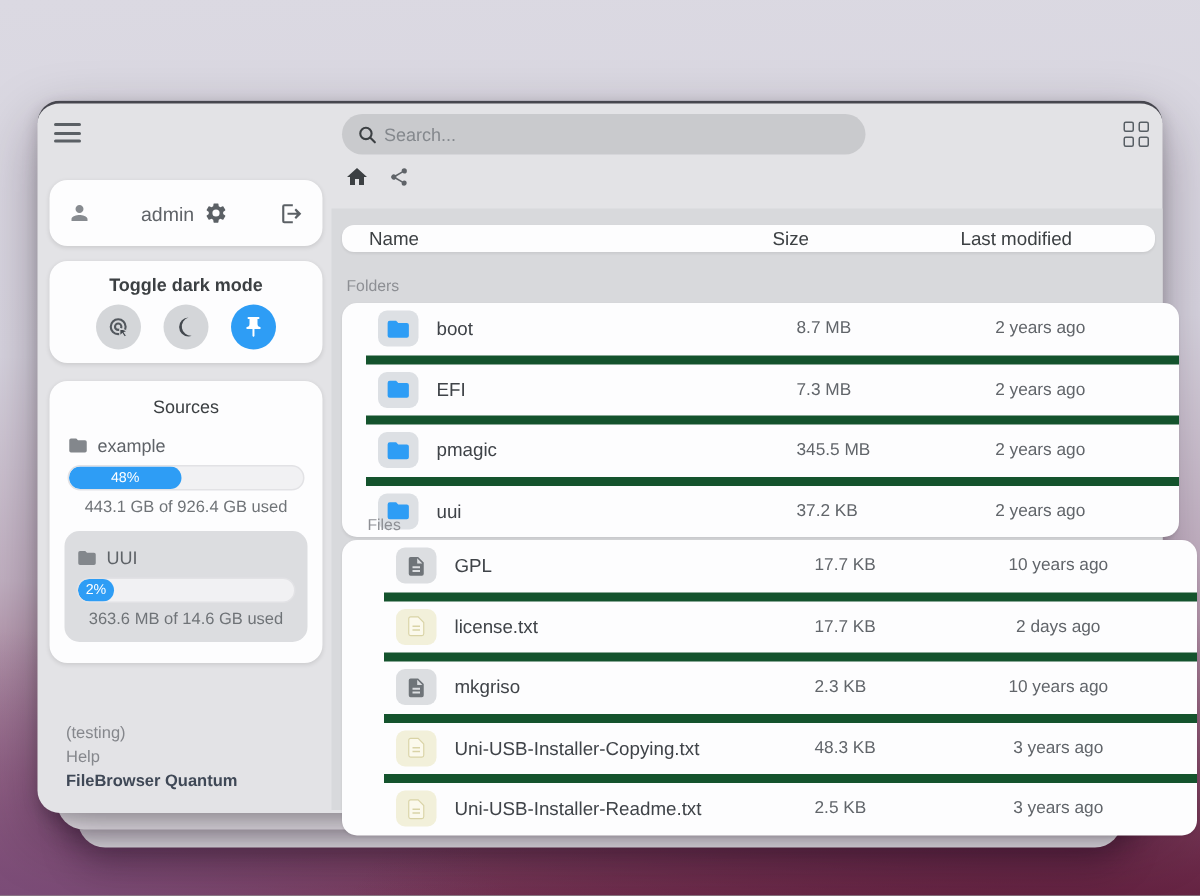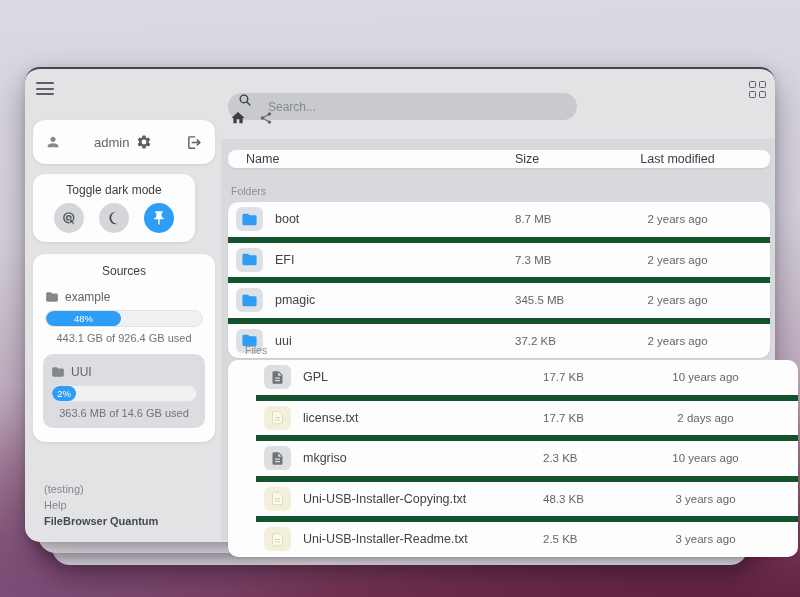--- a/index.html
+++ b/index.html
@@ -19,33 +19,33 @@
   .window{
     position:absolute;left:25px;top:67px;width:750px;height:473px;z-index:3;
     background:#e3e3e6;border-radius:15px;border-top:2px solid #46464e;
     box-shadow:0 16px 38px rgba(30,10,30,.35), 0 3px 10px rgba(0,0,0,.18);
   }
   .content-bg{position:absolute;left:196px;top:70px;width:554px;height:401px;background:#d8d9dc;border-radius:0 0 13px 0;}
 
   
   .menu-btn{position:absolute;left:11px;top:13px;width:18px;height:13px;display:flex;flex-direction:column;justify-content:space-between;cursor:pointer;}
   .menu-btn span{display:block;height:2px;background:#5b6065;border-radius:1px;}
-  .search{position:absolute;left:203px;top:24px;width:349px;height:27px;border-radius:14px;background:#c9cacd;display:flex;padding:0 10px;box-sizing:border-box;gap:14px;}
+  .search{position:absolute;left:203px;top:7px;width:349px;height:27px;border-radius:14px;background:#c9cacd;display:flex;align-items:center;padding:0 10px;box-sizing:border-box;gap:2px;}
   .search input{border:0;outline:0;background:transparent;font:12px "Liberation Sans",sans-serif;color:#4c5055;width:100%;}
   .search input::placeholder{color:#84888d;}
   .grid-btn{position:absolute;right:8px;top:12px;width:18px;height:18px;display:grid;grid-template-columns:7px 7px;grid-template-rows:7px 7px;gap:3px;cursor:pointer;}
   .grid-btn span{border:1.8px solid #575e64;border-radius:1.5px;box-sizing:border-box;}
   .crumbs{position:absolute;left:205px;top:41px;display:flex;align-items:center;gap:13px;}
 
   
   .card{position:absolute;background:#fdfdfe;border-radius:12px;box-shadow:0 1px 3px rgba(0,0,0,.10);}
   .admin-card{left:8px;top:51px;width:182px;height:44px;display:flex;align-items:center;padding:0 12px;box-sizing:border-box;gap:7px;}
   .admin-name{font-size:13px;color:#5f6368;margin-left:26px;}
   .spacer{flex:1;}
-  .dm-card{left:8px;top:105px;width:162px;height:68px;text-align:center;padding-top:9px;box-sizing:border-box;}
+  .dm-card{left:8px;top:105px;width:182px;height:68px;text-align:center;padding-top:9px;box-sizing:border-box;font-weight:bold;}
   .dm-label{font-size:12px;color:#3c4043;}
   .dm-row{display:flex;justify-content:center;gap:15px;margin-top:6px;}
   .dm-btn{width:30px;height:30px;border-radius:50%;background:#d4d6d9;display:flex;align-items:center;justify-content:center;cursor:pointer;}
   .dm-btn.active{background:#2e9df5;}
 
   .src-card{left:8px;top:185px;width:182px;padding:10px 10px 14px;box-sizing:border-box;}
   .src-title{text-align:center;font-size:12px;color:#3c4043;margin-bottom:6px;}
   .src-item{padding:2px 2px 0;}
   .src-head{display:flex;align-items:center;gap:6px;margin:4px 0 6px;}
   .src-name{font-size:12px;color:#5f6368;}
@@ -212,21 +212,21 @@
       <div class="side-brand">FileBrowser Quantum</div>
     </div>
 
     <div class="hdr-card">
       <span class="col-name">Name</span>
       <span class="col-size">Size</span>
       <span class="col-date">Last modified</span>
     </div>
     <div id="sections">
         <div class="sec-label" style="top: 116px;">Folders</div>
-        <div class="list-card" style="top: 133px;">
+        <div class="list-card" style="top: 133px; padding-left: 16px;">
           <div class="row">
             <span class="rname">
               <span class="icobox folder">
                 <svg width="17" height="17" viewBox="0 0 24 24">
                   <path d="M10 4l2 2h8a2 2 0 0 1 2 2v10a2 2 0 0 1-2 2H4a2 2 0 0 1-2-2V6a2 2 0 0 1 2-2h6z" fill="#2e9df5"></path>
                 </svg>
               </span>
               <span>boot</span>
             </span>
             <span class="rsize">8.7 MB</span>

